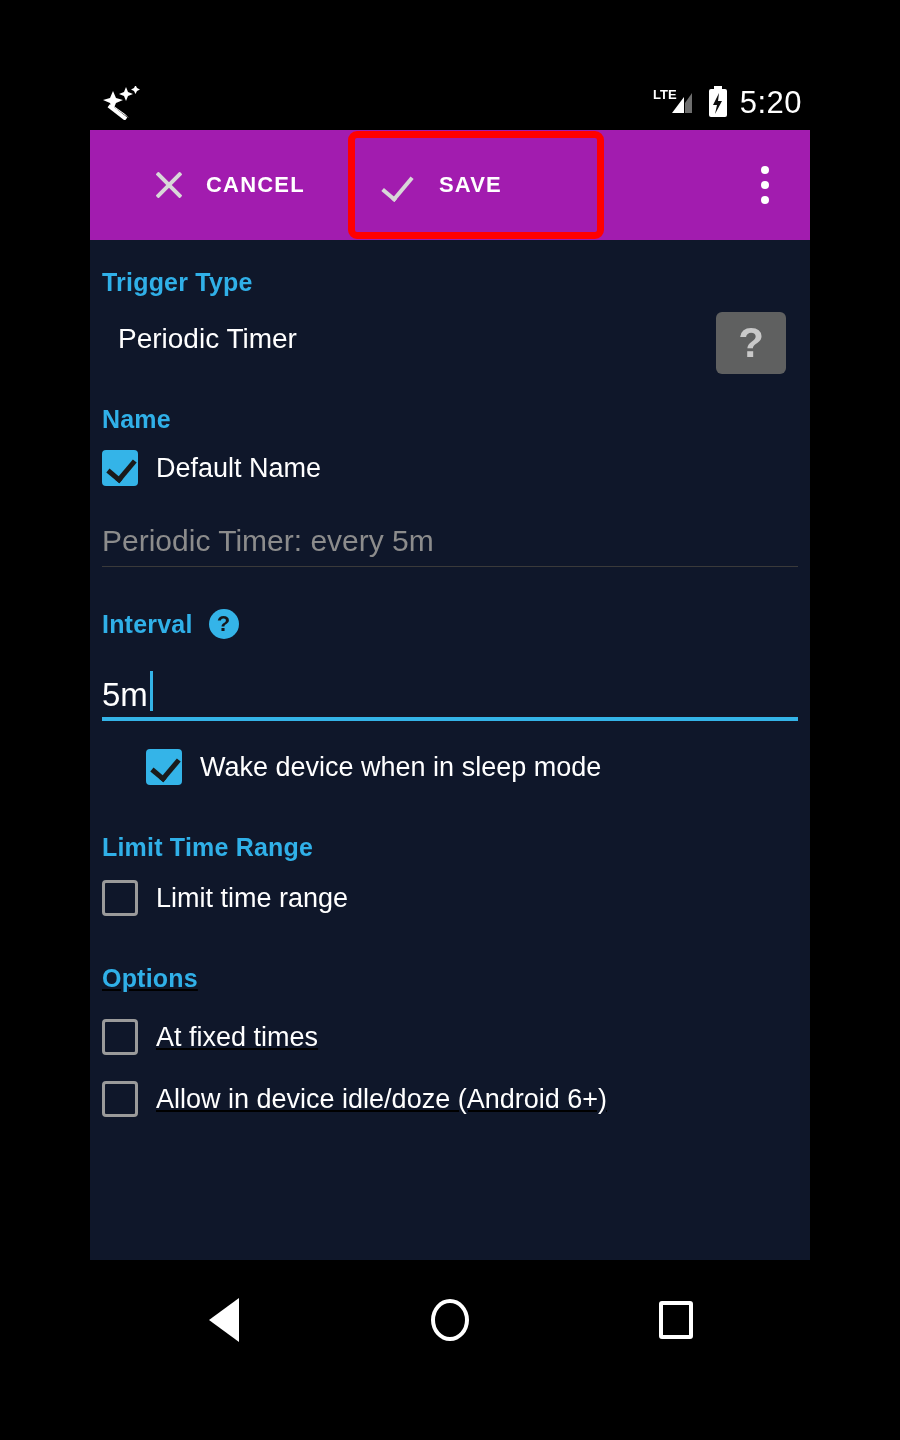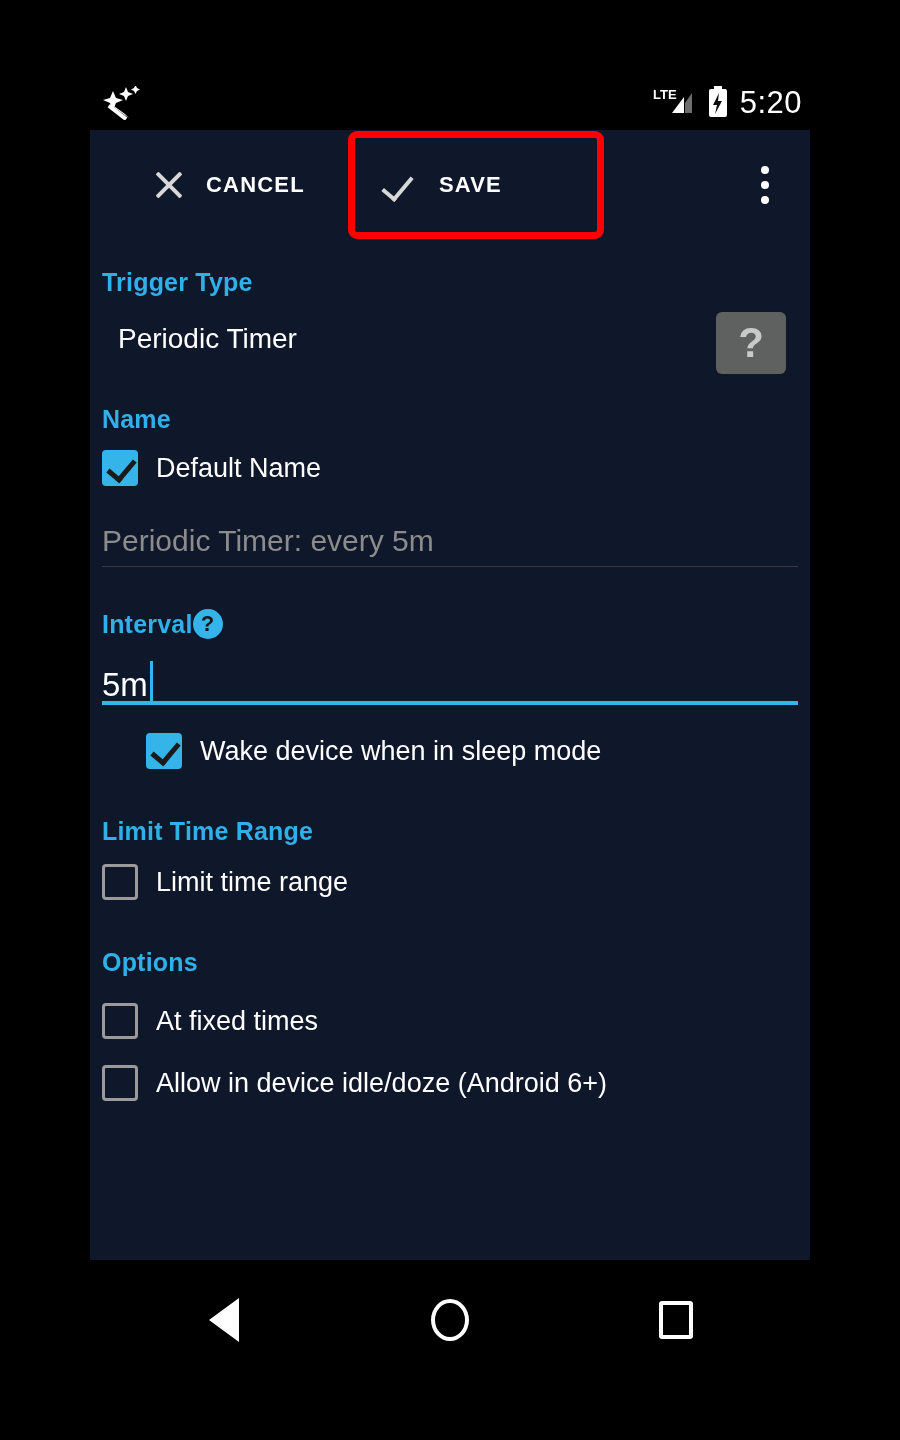--- a/index.html
+++ b/index.html
@@ -17,21 +17,21 @@
     background:#000; display:flex; align-items:center; padding:0 8px;
   }
   .sb-left{ display:flex; align-items:center; gap:6px; flex:1; }
   .sb-right{ display:flex; align-items:flex-start; gap:10px; }
   .wand-icon{ width:44px; height:34px; position:relative; }
   .clock{ color:#fff; font-size:31px; font-weight:400; letter-spacing:.5px; }
 
   
   .toolbar{
     position:absolute; left:90px; top:130px; width:720px; height:110px;
-    background:#0f172a; display:flex; align-items:center;
+    background:#a21caf; display:flex; align-items:center;
   }
   .tb-btn{ display:flex; align-items:center; gap:20px; cursor:pointer; }
   .tb-cancel{ margin-left:62px; }
   .tb-save{ margin-left:80px; }
   .tb-label{ color:#fff; font-size:22px; font-weight:bold; letter-spacing:1.2px; }
   .x-icon, .check-icon { width:34px; height:34px; position:relative; }
   .x-icon:before,.x-icon:after{
     content:""; position:absolute; left:50%; top:50%; width:34px; height:4px;
     background:#d8d8d8; border-radius:1px;
   }
@@ -85,36 +85,36 @@
   }
   .cb.off{ border:3px solid #9a9a9a; background:transparent; }
   .cb-label{ color:#fff; font-size:27px; }
 
   .placeholder-row{
     margin-top:38px; padding-bottom:8px; border-bottom:1px solid #3a3a3a;
   }
   .placeholder-text{ color:#8c8c8c; font-size:30px; }
 
   .interval-block{ margin-top:42px; }
-  .interval-head{ display:flex; align-items:center; }
+  .interval-head{ display:flex; align-items:center; gap:16px; }
   .help-circle{
     width:30px; height:30px; border-radius:50%; background:#34b4e8;
     display:flex; align-items:center; justify-content:center; cursor:pointer;
   }
   .help-circle-q{ color:#17171a; font-size:22px; font-weight:bold; line-height:1; }
   .interval-input{
-    margin-top:22px; border-bottom:4px solid #34b4e8; 
+    margin-top:32px; border-bottom:4px solid #34b4e8; padding-bottom:6px;
     display:flex; align-items:flex-end;
   }
   .interval-value{ color:#fff; font-size:33px; line-height:1; }
   .caret{ width:3px; height:40px; background:#34b4e8; margin-left:2px; }
 
   .wake-row{ margin-top:28px;padding-left:44px; }
   .limit-block{ margin-top:48px; }
-  .options-block{ margin-top:48px; }
+  .options-block{ margin-top:48px;text-decoration:underline; }
   .options-block .cb-row{ margin-top:26px; }
   .limit-block .cb-row{ margin-top:18px; }
 
   
   .navbar{
     position:absolute; left:0; top:1265px; width:900px; height:110px;
     background:#000; display:flex; align-items:center; justify-content:center; gap:170px;
   }
   .nav-btn{ width:56px; height:56px; display:flex; align-items:center; justify-content:center; cursor:pointer; }
   .nav-back{ width:0; height:0; border-top:22px solid transparent;

